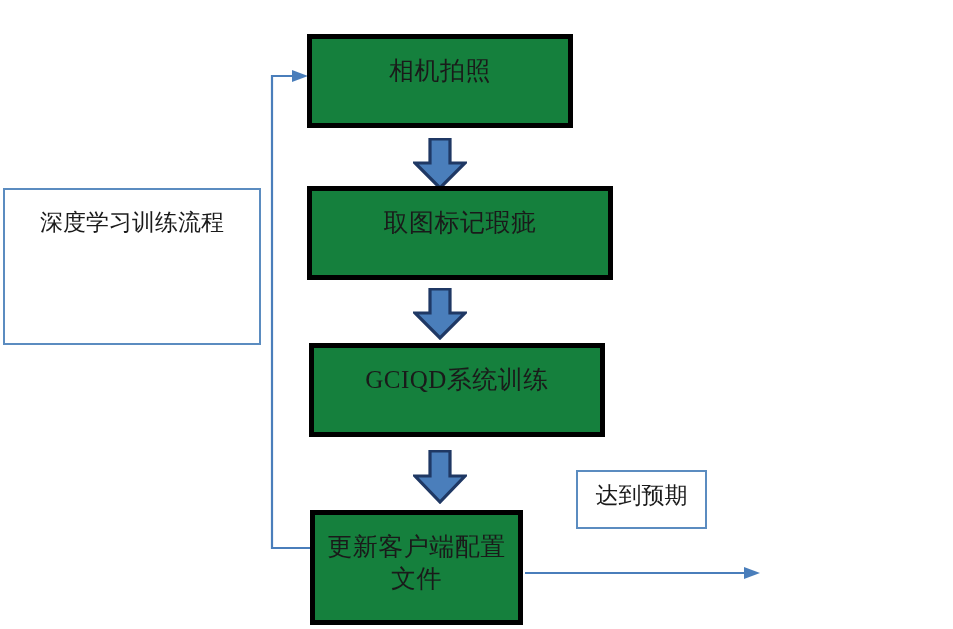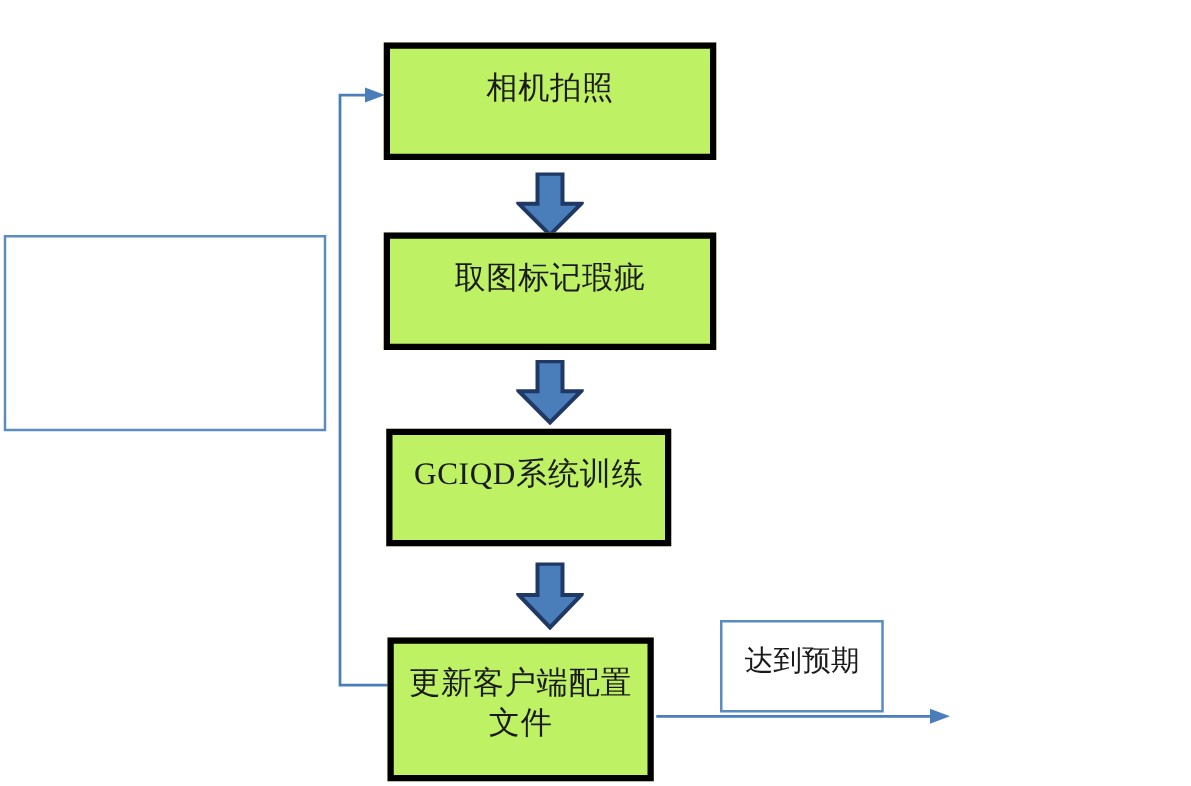--- a/index.html
+++ b/index.html
@@ -14,21 +14,21 @@
     position: relative;
     width: 953px;
     height: 629px;
     background: #ffffff;
     overflow: hidden;
   }
 
   
   .proc-box {
     position: absolute;
-    background: #bef264;
+    background: #15803d;
     border: 5px solid #000000;
     box-sizing: border-box;
     display: flex;
     justify-content: center;
     align-items: flex-start;
     text-align: center;
   }
   .proc-box .box-label {
     font-size: 25px;
     line-height: 1.28;
@@ -86,55 +86,56 @@
   <svg id="connectors" viewBox="0 0 953 629" width="953" height="629">
 
     <polyline points="312,548 272,548 272,76 300,76" fill="none" stroke="#4a7ebb" stroke-width="2.2"></polyline>
     <polygon points="308,76 292,70 292,82" fill="#4a7ebb"></polygon>
 
     <line x1="525" y1="573" x2="752" y2="573" stroke="#4a7ebb" stroke-width="2.2"></line>
     <polygon points="760,573 744,567 744,579" fill="#4a7ebb"></polygon>
   </svg>
 
   <div class="note-box" id="left-panel" style="left:3px; top:188px; width:258px; height:157px;">
+    <div class="note-line first">深度学习训练流程</div>
   </div>
 
   <div class="proc-box" style="left:307px; top:34px; width:266px; height:94px;">
     <div class="box-label">相机拍照</div>
   </div>
 
   <div class="block-arrow" style="left:413px; top:138px;">
     <svg width="54" height="52" viewBox="0 0 54 52">
       <polygon points="17,1 37,1 37,25 52,25 27,50 2,25 17,25" fill="#4a7ebb" stroke="#1f3864" stroke-width="3.2" stroke-linejoin="miter"></polygon>
     </svg>
   </div>
 
-  <div class="proc-box" style="left:307px; top:186px; width:266px; height:94px;">
+  <div class="proc-box" style="left:307px; top:186px; width:306px; height:94px;">
     <div class="box-label">取图标记瑕疵</div>
   </div>
 
   <div class="block-arrow" style="left:413px; top:288px;">
     <svg width="54" height="52" viewBox="0 0 54 52">
       <polygon points="17,1 37,1 37,25 52,25 27,50 2,25 17,25" fill="#4a7ebb" stroke="#1f3864" stroke-width="3.2" stroke-linejoin="miter"></polygon>
     </svg>
   </div>
 
-  <div class="proc-box" style="left:309px; top:343px; width:228px; height:94px;">
+  <div class="proc-box" style="left:309px; top:343px; width:296px; height:94px;">
     <div class="box-label">GCIQD系统训练</div>
   </div>
 
   <div class="block-arrow" style="left:413px; top:450px;">
     <svg width="54" height="54" viewBox="0 0 54 54">
       <polygon points="17,1 37,1 37,26 52,26 27,52 2,26 17,26" fill="#4a7ebb" stroke="#1f3864" stroke-width="3.2" stroke-linejoin="miter"></polygon>
     </svg>
   </div>
 
   <div class="proc-box" style="left:310px; top:510px; width:213px; height:115px;">
     <div class="box-label">更新客户端配置
 文件</div>
   </div>
 
-  <div class="note-box" id="expect-note" style="left:576px; top:496px; width:131px; height:74px;">
+  <div class="note-box" id="expect-note" style="left:576px; top:470px; width:131px; height:59px;">
     <div class="note-line">达到预期</div>
   </div>
 
 
 </div>
 
 </body></html>

